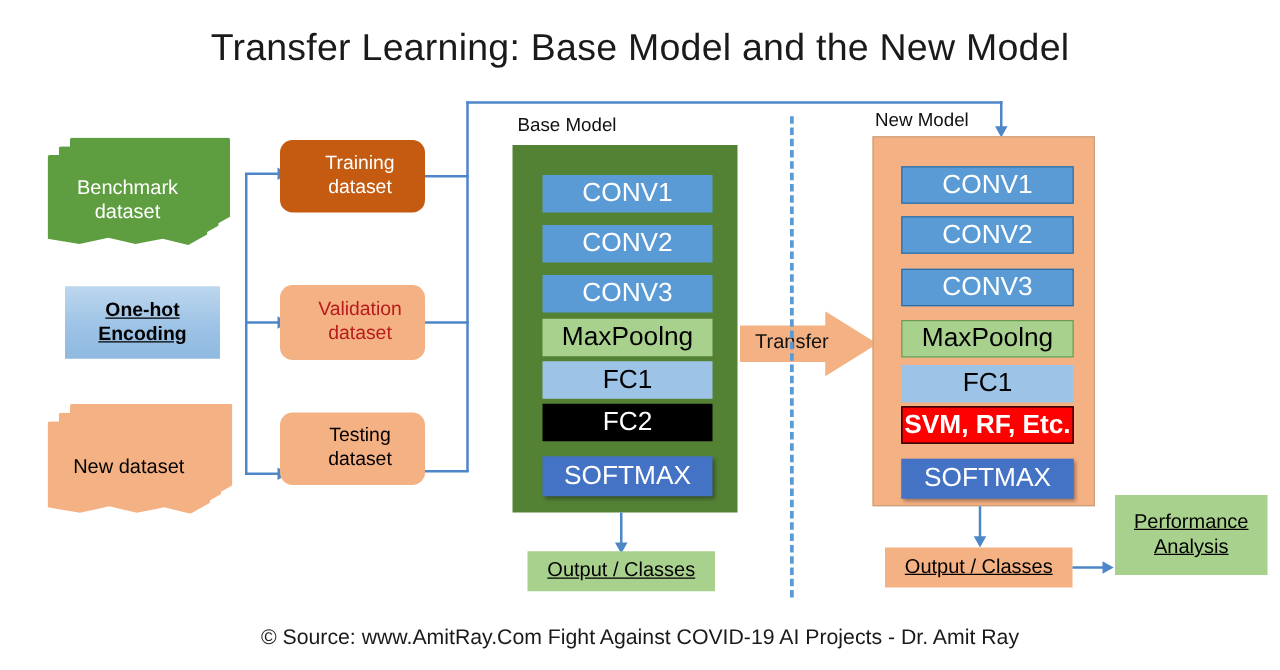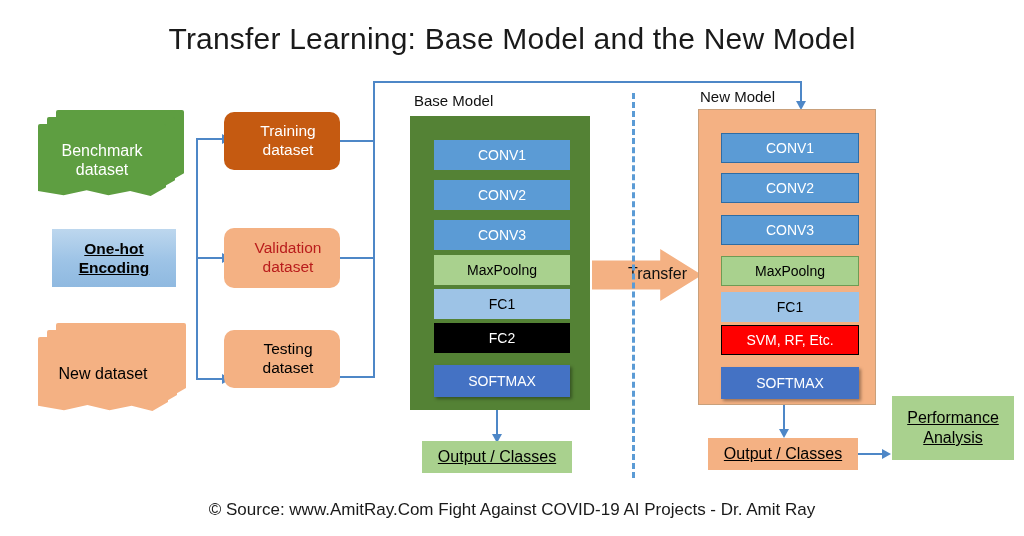--- a/index.html
+++ b/index.html
@@ -78,21 +78,21 @@
   
   .panel-title {
     position: absolute;
     font-size: 15px;
     color: #111;
     white-space: nowrap;
   }
   .layer {
     position: absolute;
     display: flex; align-items: center; justify-content: center;
-    font-size: 14px;
+    font-size: 21px;
     box-sizing: border-box;
   }
 
   
   .line-h, .line-v {
     position: absolute;
     background: #4E87C7;
   }
   .line-h { height: 2px; }
   .line-v { width: 2px; }
@@ -117,21 +117,20 @@
     position: absolute;
     background: #F4B183;
     display: flex; align-items: center;
     clip-path: polygon(0% 22%, 62% 22%, 62% 0%, 100% 50%,
                        62% 100%, 62% 78%, 0% 78%);
   }
   #transfer-label {
     position: absolute;
     font-size: 16px; color: #111;
     white-space: nowrap;
-    margin-left: 24px;
   }
 </style>
 </head>
 <body>
 
 <div id="canvas">
 
   <div class="abs" id="title">Transfer Learning: Base Model and the New Model</div>
 
   <div class="abs stack" style="left:38px; top:110px; width:146px; height:90px;">
@@ -238,21 +237,21 @@
     <div class="layer" style="left:22px; top:23px; width:138px; height:30px; background:#5B9BD5; color:#ffffff;
                 border:1px solid #2E6CA4;">CONV1</div>
     <div class="layer" style="left:22px; top:63px; width:138px; height:30px; background:#5B9BD5; color:#ffffff;
                 border:1px solid #2E6CA4;">CONV2</div>
     <div class="layer" style="left:22px; top:105px; width:138px; height:30px; background:#5B9BD5; color:#ffffff;
                 border:1px solid #2E6CA4;">CONV3</div>
     <div class="layer" style="left:22px; top:146px; width:138px; height:30px; background:#A9D18E; color:#000000;
                 border:1px solid #6E9B54;">MaxPoolng</div>
     <div class="layer" style="left:22px; top:182px; width:138px; height:30px; background:#9DC3E6; color:#000000;">FC1</div>
     <div class="layer" style="left:22px; top:215px; width:138px; height:30px; background:#FF0000; color:#ffffff;
-                border:1px solid #000000;">SVM, RF, Etc.</div>
+                border:1px solid #000000;font-weight:bold;">SVM, RF, Etc.</div>
     <div class="layer" style="left:22px; top:257px; width:138px; height:32px; background:#4472C4; color:#ffffff;
                 box-shadow:2px 2px 3px rgba(0,0,0,.35);">SOFTMAX</div>
   </div>
 
   <div class="abs line-v" style="left:783px; top:405px; height:26px;"></div>
   <div class="abs arrowhead ah-down" style="left:779px; top:429px;"></div>
   <div class="abs sqbox" style="left:708px; top:438px; width:150px; height:32px; background:#F4B183;
               color:#000000; font-size:16px;">Output / Classes</div>
 
   <div class="abs line-h" style="left:858px; top:453px; width:26px;"></div>

